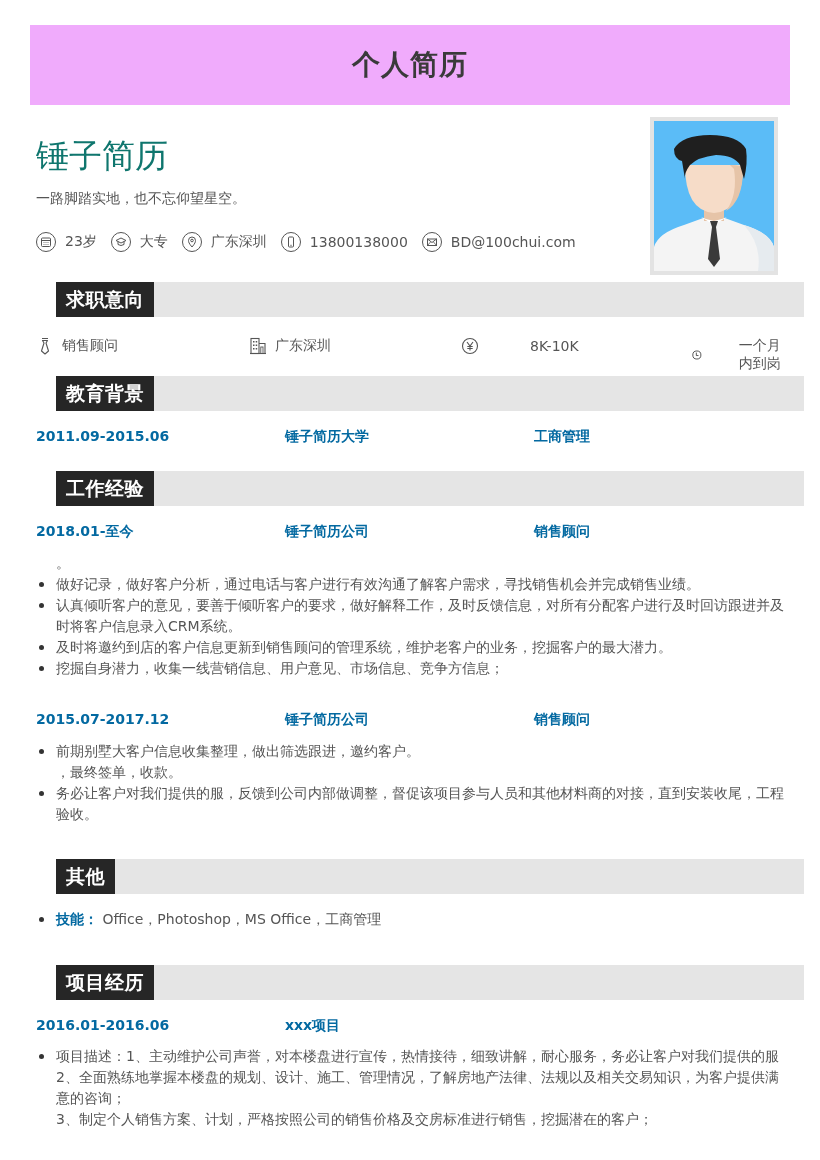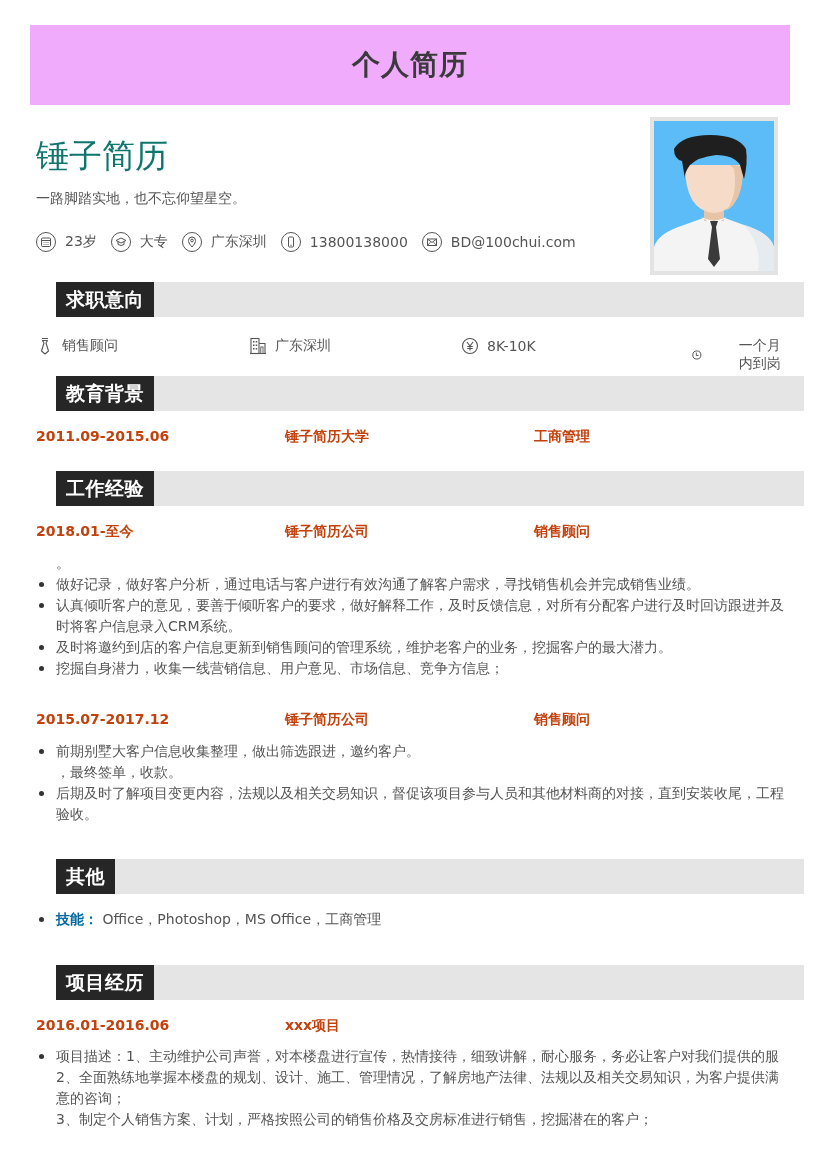--- a/index.html
+++ b/index.html
@@ -27,21 +27,21 @@
     .photo svg { width: 100%; height: 100%; display: block; }
 
     .section-head { position: absolute; left: 36px; width: 748px; height: 35px; background: #e5e5e5; margin-left: 20px; }
     .section-head .label { position: absolute; left: 0; top: 0; height: 35px; background: #262626;
       color: #fff; font-size: 19px; font-weight: bold; padding: 0 10px; line-height: 35px; letter-spacing: 0.5px; }
 
     .intent-row { position: absolute; left: 36px; top: 337px; width: 748px; height: 22px; }
     .intent-item { position: absolute; top: 0; display: flex; align-items: center; font-size: 14px; color: #555; }
     .intent-item svg { width: 18px; height: 18px; margin-right: 8px; }
 
-    .meta-row { position: absolute; left: 36px; width: 748px; height: 20px; font-size: 14px; font-weight: bold; color: #c2410c; }
+    .meta-row { position: absolute; left: 36px; width: 748px; height: 20px; font-size: 14px; font-weight: bold; color: #0369a1; }
     .meta-row span { position: absolute; top: 0; }
     .col1 { left: 0; } .col2 { left: 249px; } .col3 { left: 498px; }
 
     .bullets { position: absolute; left: 36px; width: 750px; list-style: none; font-size: 14px; color: #555; line-height: 21px; }
     .bullets li { position: relative; padding-left: 20px; }
     .bullets li::before { content: ""; position: absolute; left: 3px; top: 8px; width: 5px; height: 5px; border-radius: 50%; background: #333; }
     .bullets li.cont::before { display: none; }
     .bullets b { color: #0369a1; }
   </style>
 </head>
@@ -141,21 +141,21 @@
         <rect x="4" y="4" width="1.5" height="1.5" fill="#555"></rect>
         <rect x="6.7" y="4" width="1.5" height="1.5" fill="#555"></rect>
         <rect x="4" y="7.5" width="1.5" height="1.5" fill="#555"></rect>
         <rect x="6.7" y="7.5" width="1.5" height="1.5" fill="#555"></rect>
         <rect x="4" y="11" width="1.5" height="1.5" fill="#555"></rect>
         <rect x="6.7" y="11" width="1.5" height="1.5" fill="#555"></rect>
         <rect x="11.8" y="10" width="2.2" height="6.5" fill="none" stroke="#555" stroke-width="0.9"></rect>
       </svg>
     <span>广东深圳</span>
   </div>
-  <div class="intent-item" style="left:425px;">
+  <div class="intent-item" style="left:425px;gap:43px;">
     <svg viewBox="0 0 18 18">
         <circle cx="9" cy="9" r="7.5" fill="none" stroke="#555" stroke-width="1.1"></circle>
         <path d="M6 5 L9 9 L12 5 M9 9 V13.5 M6.3 9.5 H11.7 M6.3 11.5 H11.7" fill="none" stroke="#555" stroke-width="1.1"></path>
       </svg>
     <span>8K-10K</span>
   </div>
   <div class="intent-item" style="left:656px;gap:29px;">
     <svg viewBox="0 0 18 18">
         <circle cx="9" cy="9" r="7.5" fill="none" stroke="#333" stroke-width="1.5"></circle>
         <path d="M8 4.5 V10 H12" fill="none" stroke="#333" stroke-width="1.5"></path>
@@ -191,21 +191,21 @@
 </ul>
 
 <div class="meta-row" style="top:711px;">
   <span class="col1">2015.07-2017.12</span>
   <span class="col2">锤子简历公司</span>
   <span class="col3">销售顾问</span>
 </div>
 <ul class="bullets" style="top:741px;">
   <li>前期别墅大客户信息收集整理，做出筛选跟进，邀约客户。</li>
   <li class="cont">，最终签单，收款。</li>
-  <li>后期及时了解项目变更内容，法规以及相关交易知识，督促该项目参与人员和其他材料商的对接，直到安装收尾，工程</li>
+  <li>务必让客户对我们提供的服，反馈到公司内部做调整，督促该项目参与人员和其他材料商的对接，直到安装收尾，工程</li>
   <li class="cont">验收。</li>
 </ul>
 
 <div class="section-head" style="top:859px;">
   <span class="label">其他</span>
 </div>
 <ul class="bullets" style="top:909px;">
   <li><b>技能：</b> <span>Office，Photoshop，MS Office，工商管理</span></li>
 </ul>
 

